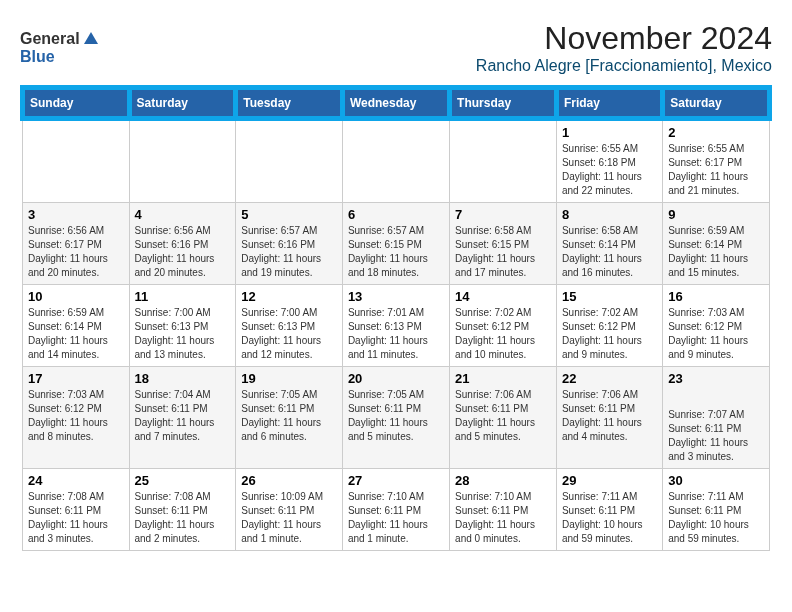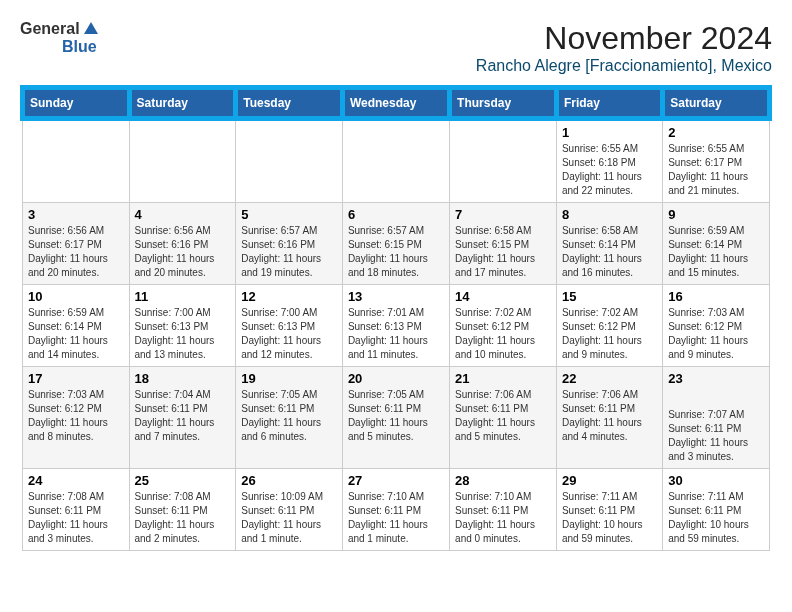--- a/index.html
+++ b/index.html
@@ -6,33 +6,33 @@
     body {
       font-family: Arial, sans-serif;
       background: #fff;
       width: 792px;
       min-height: 612px;
       padding: 20px;
     }
     .header-section {
       display: flex;
       justify-content: space-between;
-      align-items: flex-start;
+      align-items: center;
       margin-bottom: 10px;
     }
     .logo {
       display: flex;
       flex-direction: column;
       font-size: 18px;
       font-weight: bold;
       color: #1a1a1a;
       line-height: 1.1;
     }
     .logo-general { color: #333; font-size: 16px; }
-    .logo-blue { color: #2563a8; font-size: 16px; margin-left: 42px; }
+    .logo-blue { color: #2563a8; font-size: 16px; }
     .title-section {
       text-align: right;
     }
     .month-title {
       font-size: 32px;
       font-weight: normal;
       color: #222;
     }
     .subtitle {
       font-size: 16px;

